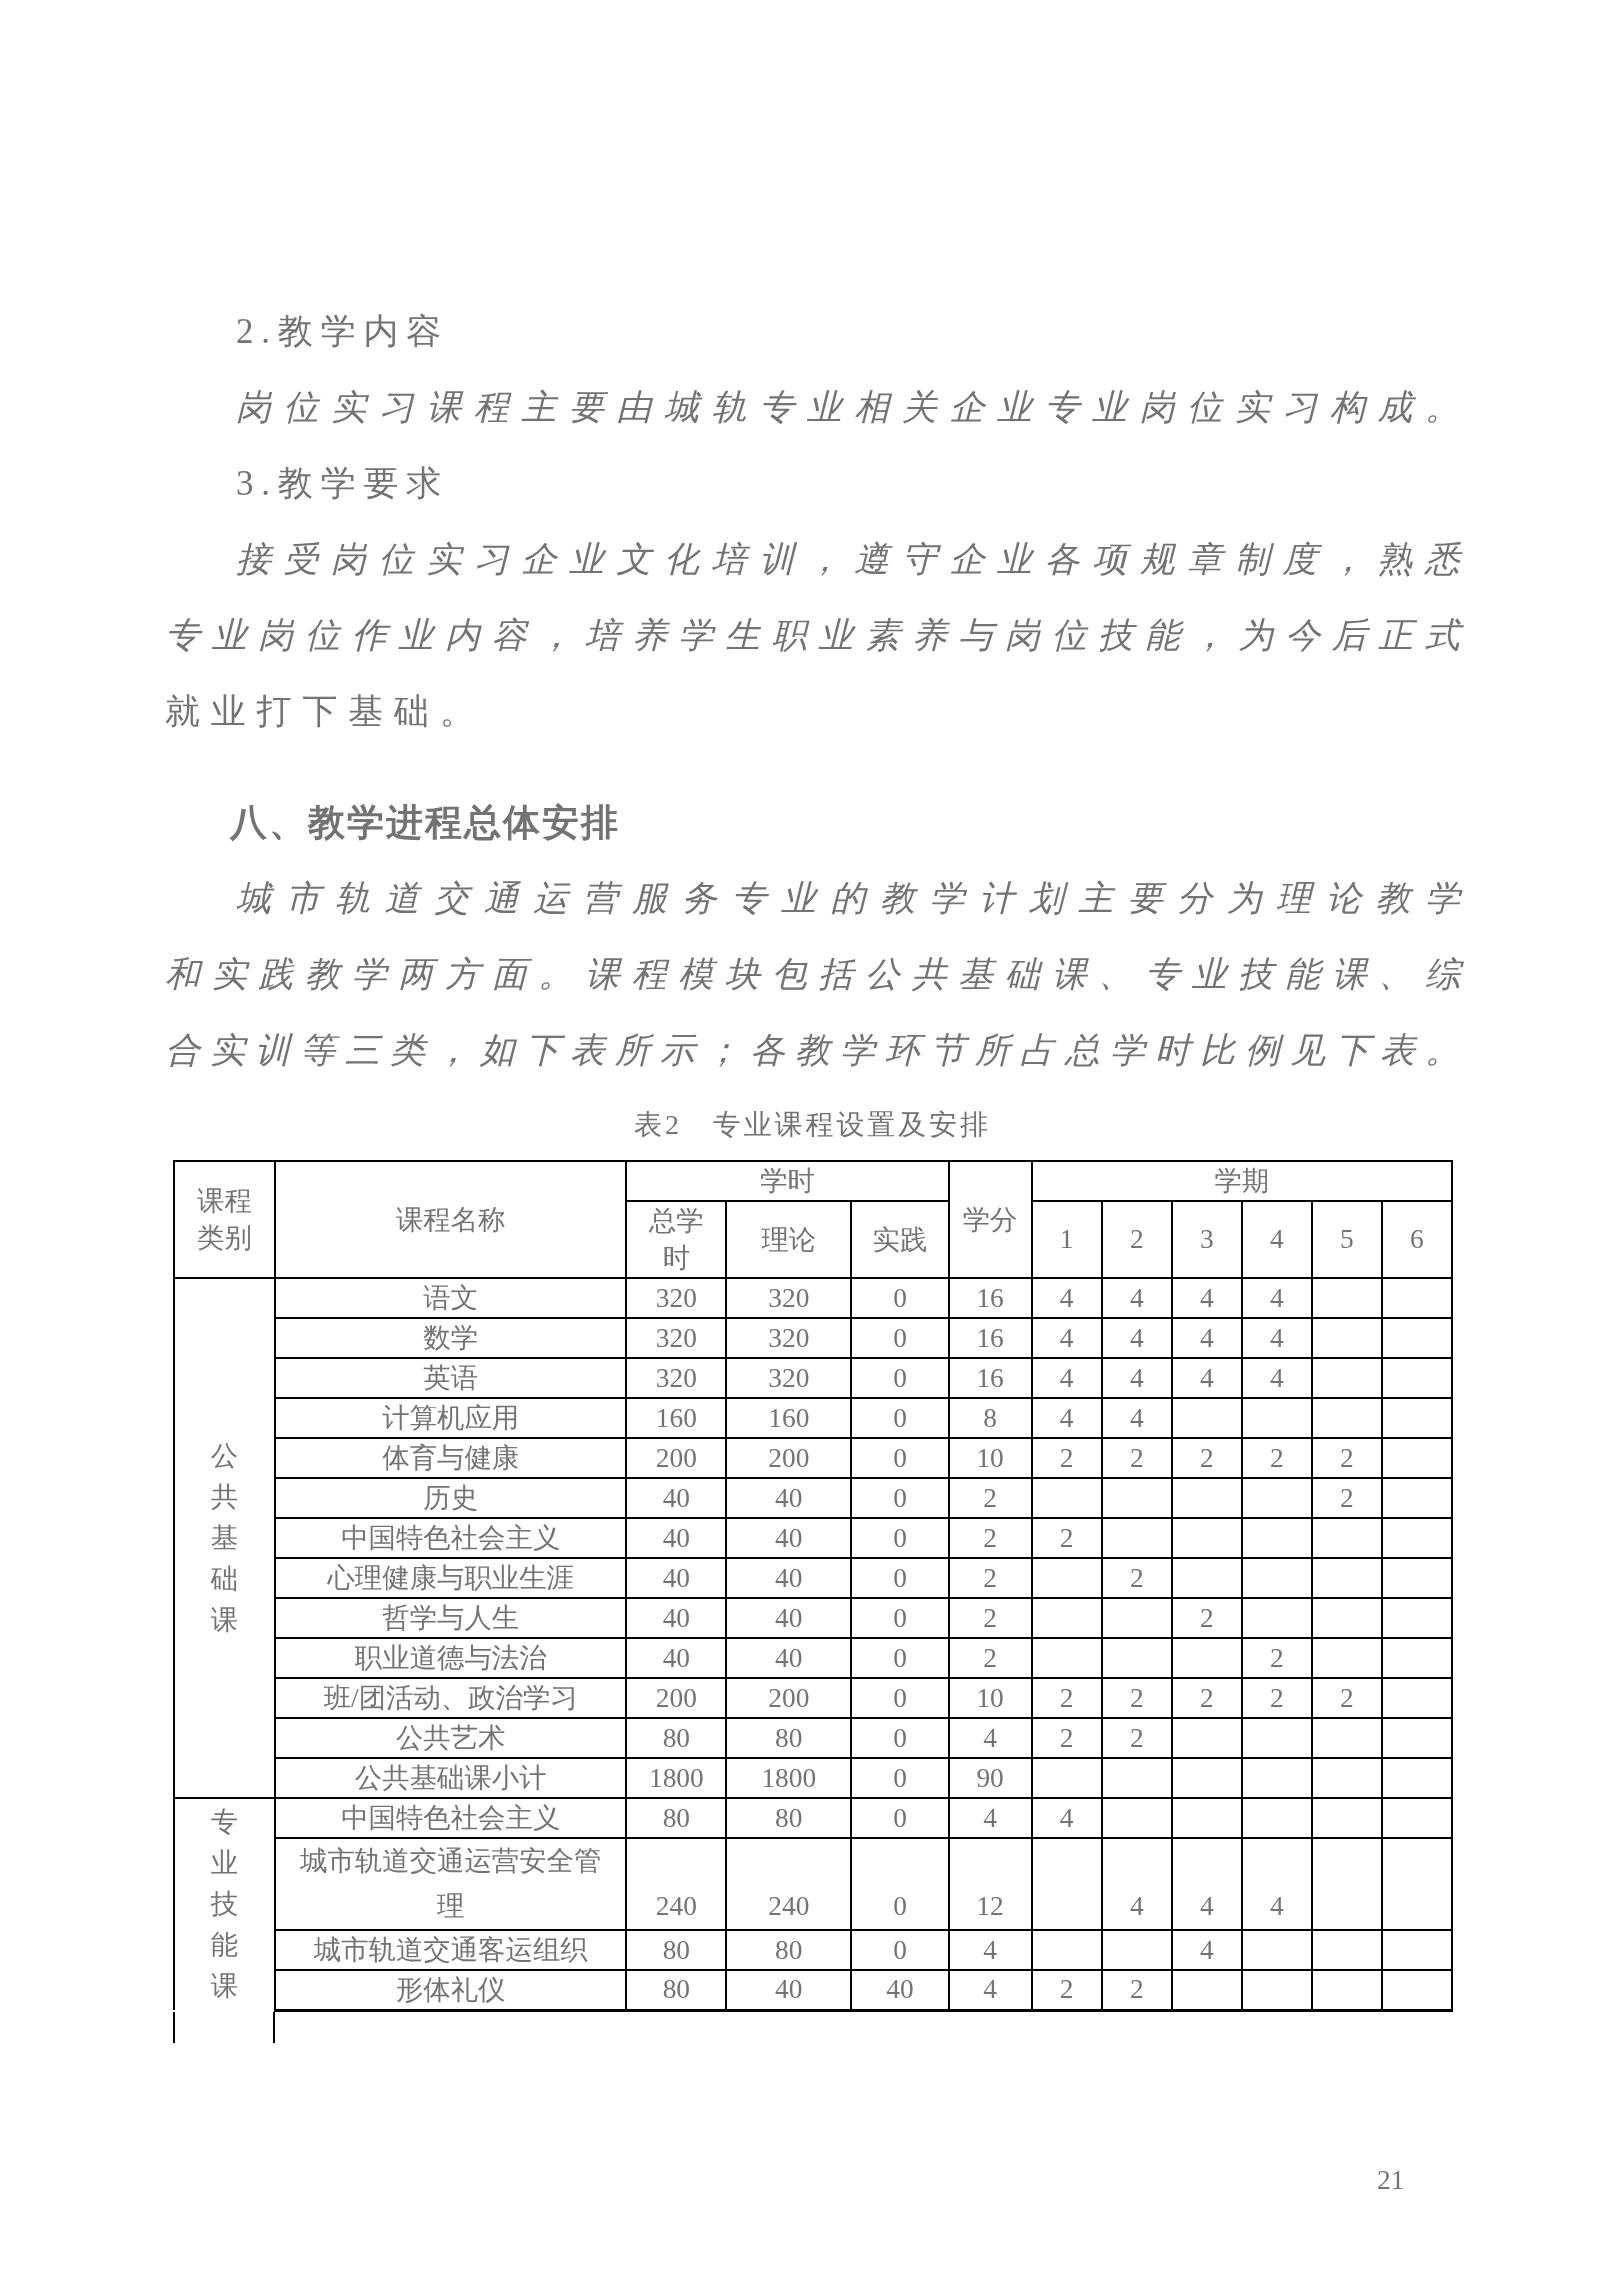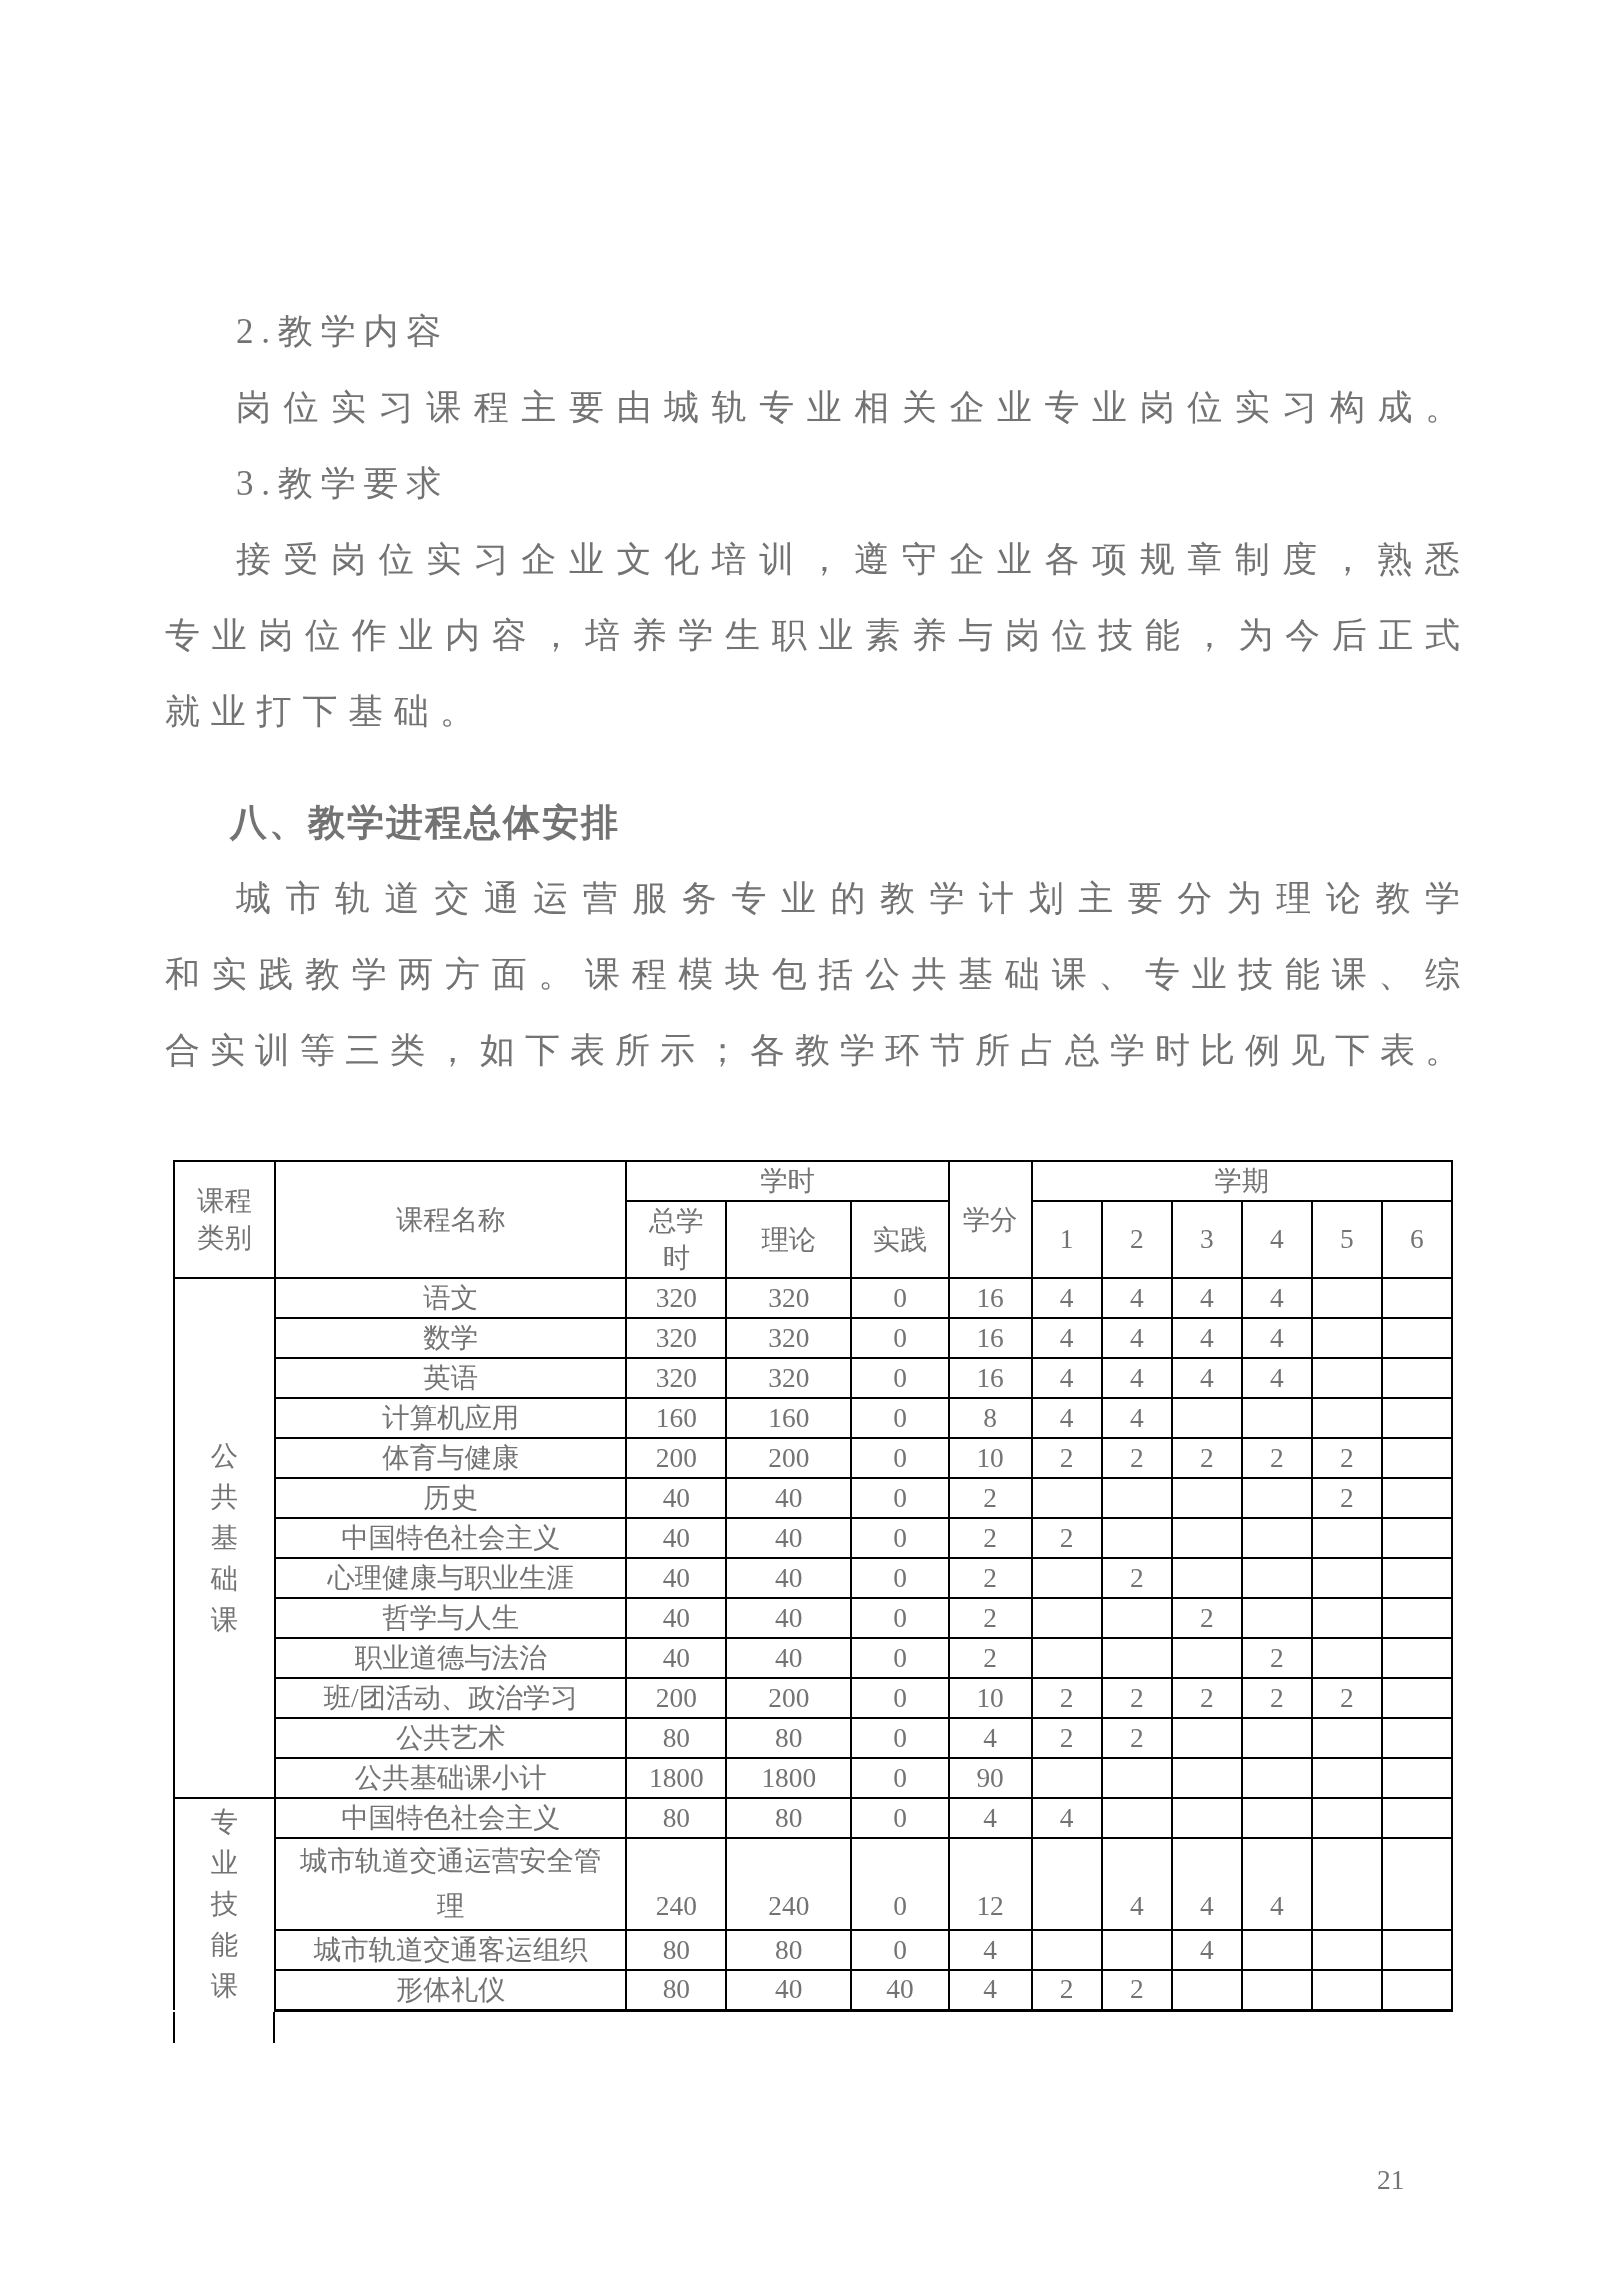--- a/index.html
+++ b/index.html
@@ -8,21 +8,21 @@
     width:1621px;height:2285px;
     background:#fff;color:#737373;
     font-family:"Liberation Serif","DejaVu Serif",serif;
     overflow:hidden;
   }
   .content{
     position:absolute;left:165px;top:294px;width:1295px;
   }
   .ln{margin:0;font-size:35px;line-height:76px;white-space:normal;}
   .indent{text-indent:71px;}
-  .full{text-align:justify;text-align-last:justify;}
+  .full{text-align:justify;text-align-last:justify;font-style:italic;}
   .ls8{letter-spacing:7.8px;}
   .end{letter-spacing:10.8px;text-align:left;}
   .heading{
     margin:35px 0 0 0;
     font-family:"Liberation Sans","DejaVu Sans",sans-serif;
     font-weight:bold;font-size:37px;line-height:76px;
     text-indent:65px;letter-spacing:2px;
   }
   .caption{
     margin-top:15.7px;font-size:28px;line-height:39px;
@@ -65,20 +65,21 @@
     <p class="ln indent ls8">2.教学内容</p>
     <p class="ln indent full">岗位实习课程主要由城轨专业相关企业专业岗位实习构成。</p>
     <p class="ln indent ls8">3.教学要求</p>
     <p class="ln indent full">接受岗位实习企业文化培训，遵守企业各项规章制度，熟悉</p>
     <p class="ln full">专业岗位作业内容，培养学生职业素养与岗位技能，为今后正式</p>
     <p class="ln end">就业打下基础。</p>
     <h2 class="heading">八、教学进程总体安排</h2>
     <p class="ln indent full">城市轨道交通运营服务专业的教学计划主要分为理论教学</p>
     <p class="ln full">和实践教学两方面。课程模块包括公共基础课、专业技能课、综</p>
     <p class="ln full">合实训等三类，如下表所示；各教学环节所占总学时比例见下表。</p>
+    <div class="caption">表2　专业课程设置及安排</div>
   </div>
 
   <div class="table-wrap">
     <table>
       <colgroup>
         <col style="width:7.9%">
         <col style="width:27.5%">
         <col style="width:7.8%">
         <col style="width:9.8%">
         <col style="width:7.6%">

